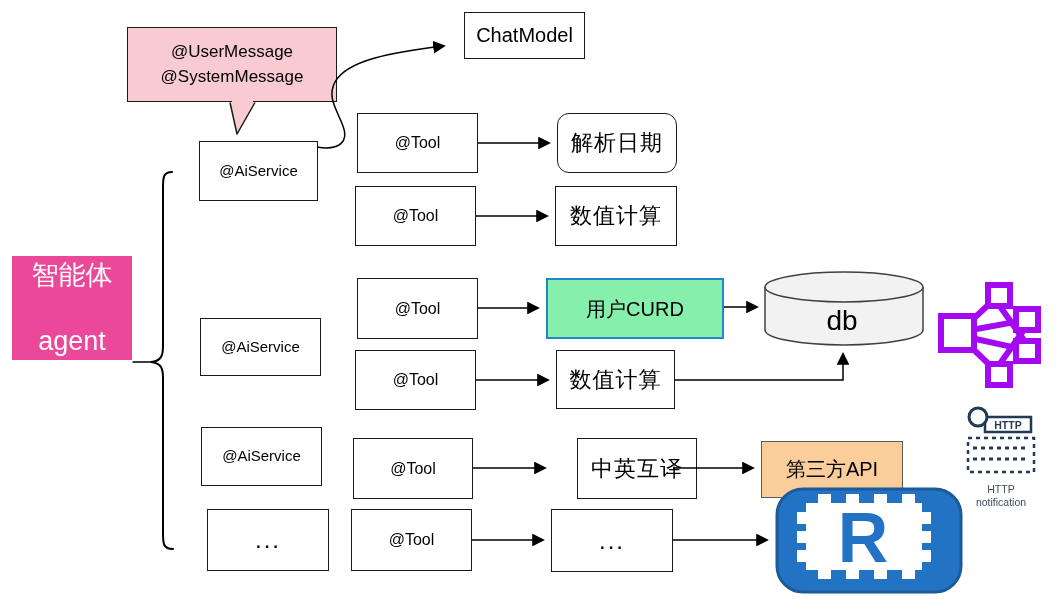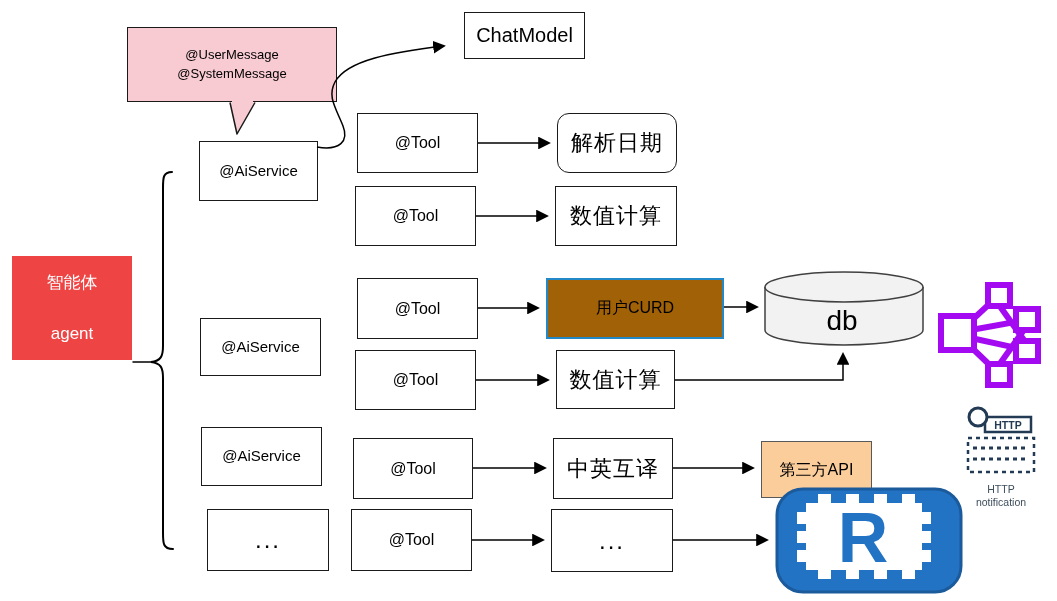--- a/index.html
+++ b/index.html
@@ -10,44 +10,44 @@
   .box{
     position:absolute;box-sizing:border-box;border:1.5px solid #1a1a1a;background:#fff;
     display:flex;align-items:center;justify-content:center;text-align:center;
     flex-direction:column;line-height:1.25;
   }
   .tool{font-size:16px;}
   .svc{font-size:15px;}
   .target{font-size:22px;letter-spacing:1px;}
   .dots{font-size:24px;letter-spacing:2px;}
   
-  #agent{left:12px;top:256px;width:120px;height:104px;background:#ef4444;border:none;color:#fff;font-size:17px;line-height:1.5;gap:26px;}
-  #callout{left:127px;top:27px;width:210px;height:75px;background:#F8CBD2;font-size:13px;line-height:1.45;}
+  #agent{left:12px;top:256px;width:120px;height:104px;background:#ec4899;border:none;color:#fff;font-size:27px;line-height:1.5;gap:26px;}
+  #callout{left:127px;top:27px;width:210px;height:75px;background:#F8CBD2;font-size:17px;line-height:1.45;}
   #svc1{left:199px;top:141px;width:119px;height:60px;}
   #svc2{left:200px;top:318px;width:121px;height:58px;}
   #svc3{left:201px;top:427px;width:121px;height:59px;}
   #svc4{left:207px;top:509px;width:122px;height:62px;}
   
   #chatmodel{left:464px;top:12px;width:121px;height:47px;font-size:20px;}
   
   #tool1{left:357px;top:113px;width:121px;height:60px;}
   #tool2{left:355px;top:186px;width:121px;height:60px;}
   #tool3{left:357px;top:278px;width:121px;height:61px;}
   #tool4{left:355px;top:350px;width:121px;height:60px;}
   #tool5{left:353px;top:438px;width:120px;height:61px;}
   #tool6{left:351px;top:509px;width:121px;height:62px;}
   
   #tgt1{left:557px;top:113px;width:120px;height:60px;border-radius:12px;}
   #tgt2{left:555px;top:186px;width:122px;height:60px;}
-  #tgt3{left:546px;top:278px;width:178px;height:61px;background:#a16207;border:2px solid #2288C8;font-size:16px;line-height:1.4;}
+  #tgt3{left:546px;top:278px;width:178px;height:61px;background:#86efac;border:2px solid #2288C8;font-size:20px;line-height:1.4;}
   #tgt4{left:556px;top:350px;width:119px;height:59px;}
-  #tgt5{left:553px;top:438px;width:120px;height:61px;}
+  #tgt5{left:577px;top:438px;width:120px;height:61px;}
   #tgt6{left:551px;top:509px;width:122px;height:63px;}
   
-  #api{left:761px;top:441px;width:111px;height:57px;background:#FACD9B;border:1.5px solid #595959;font-size:16px;}
+  #api{left:761px;top:441px;width:142px;height:57px;background:#FACD9B;border:1.5px solid #595959;font-size:20px;}
   
   #overlay{position:absolute;left:0;top:0;width:1057px;height:601px;pointer-events:none;}
 </style>
 </head>
 <body>
 
 <div id="canvas">
 
   <div class="box" id="agent">
     <span>智能体</span>

